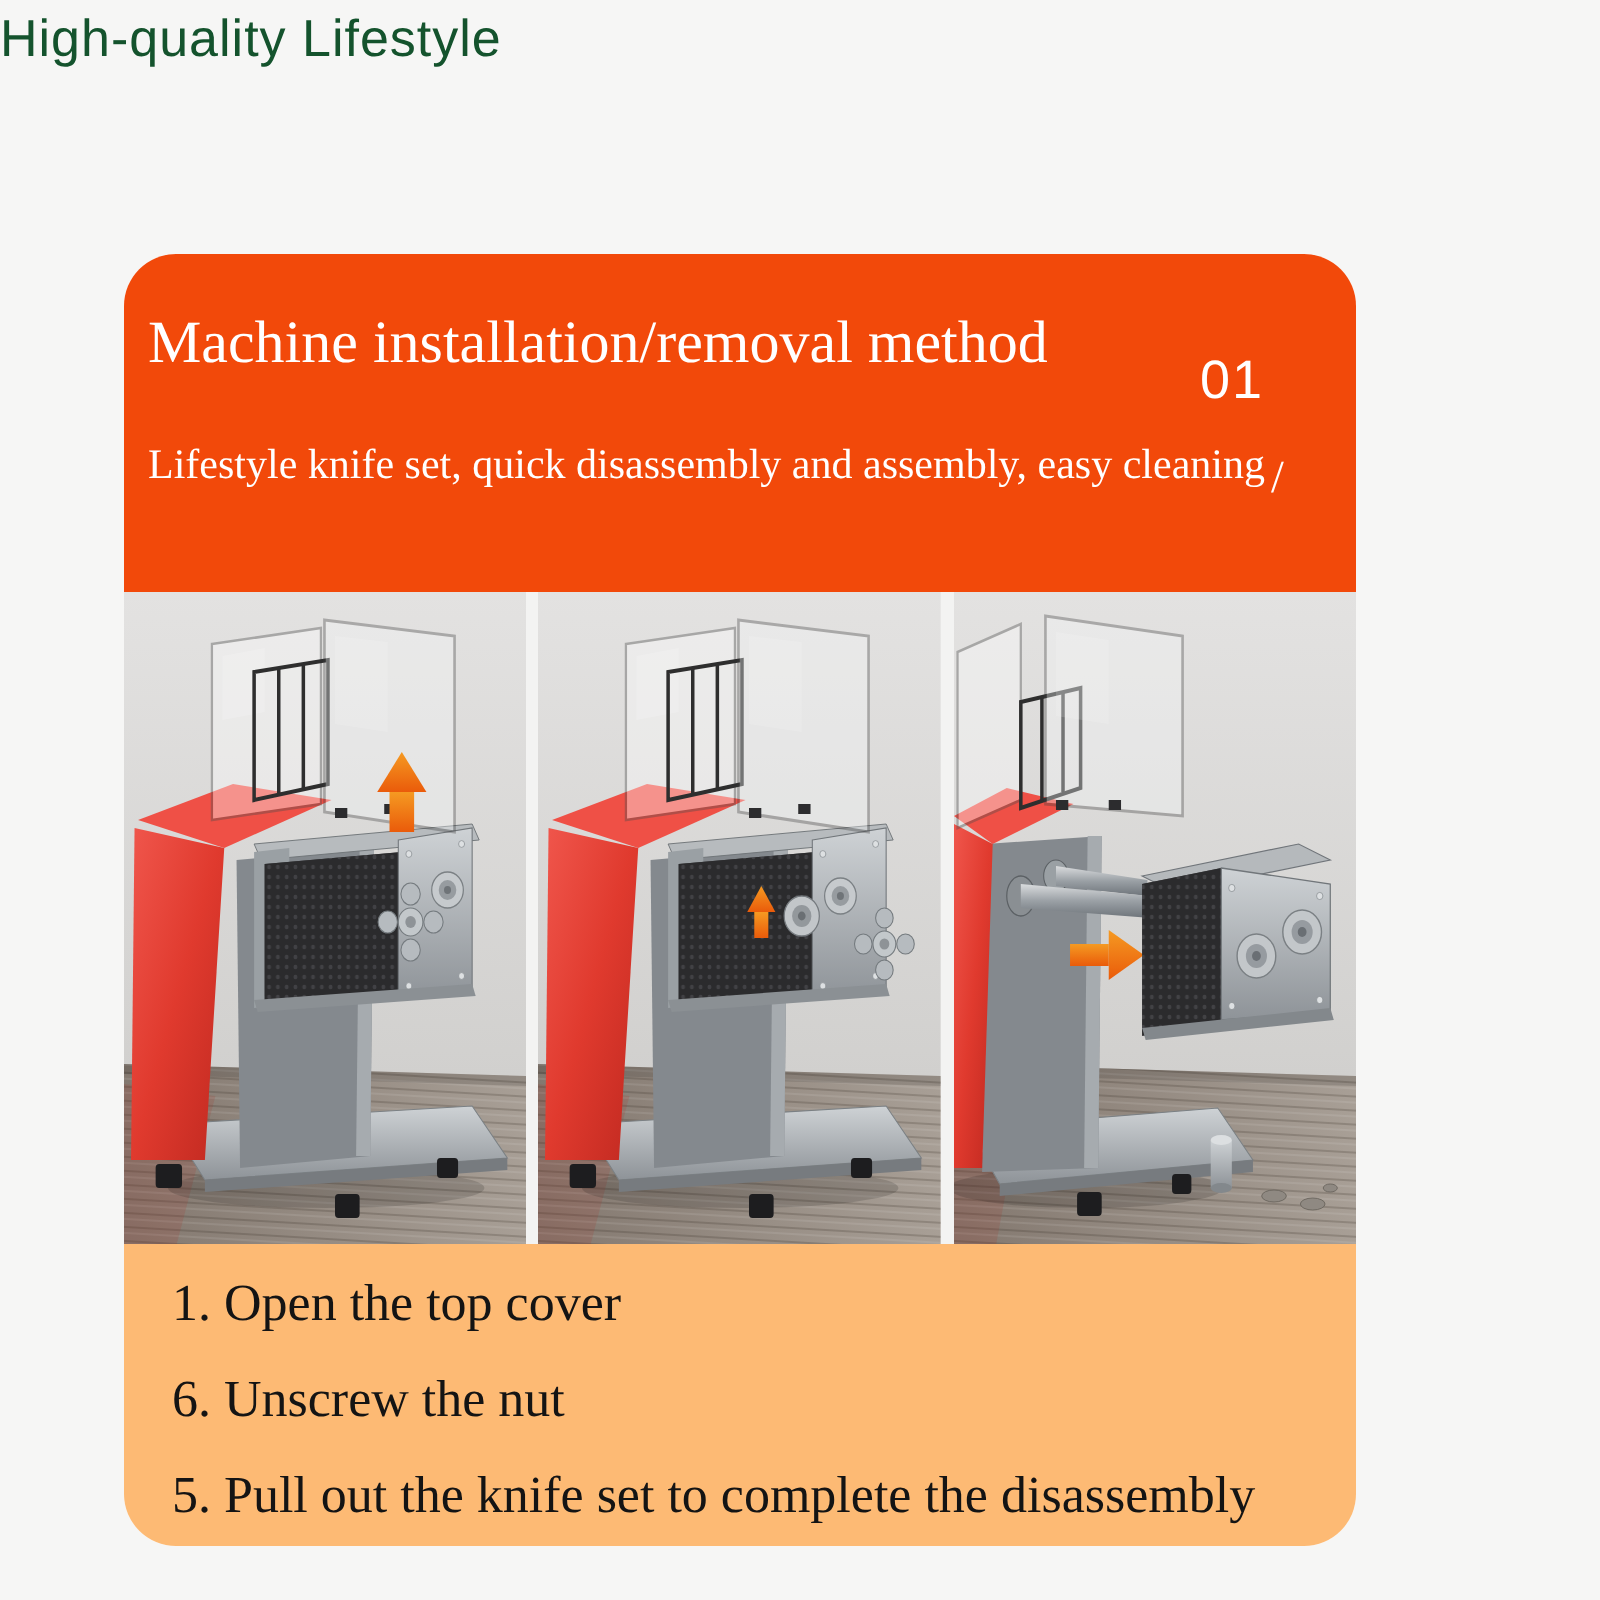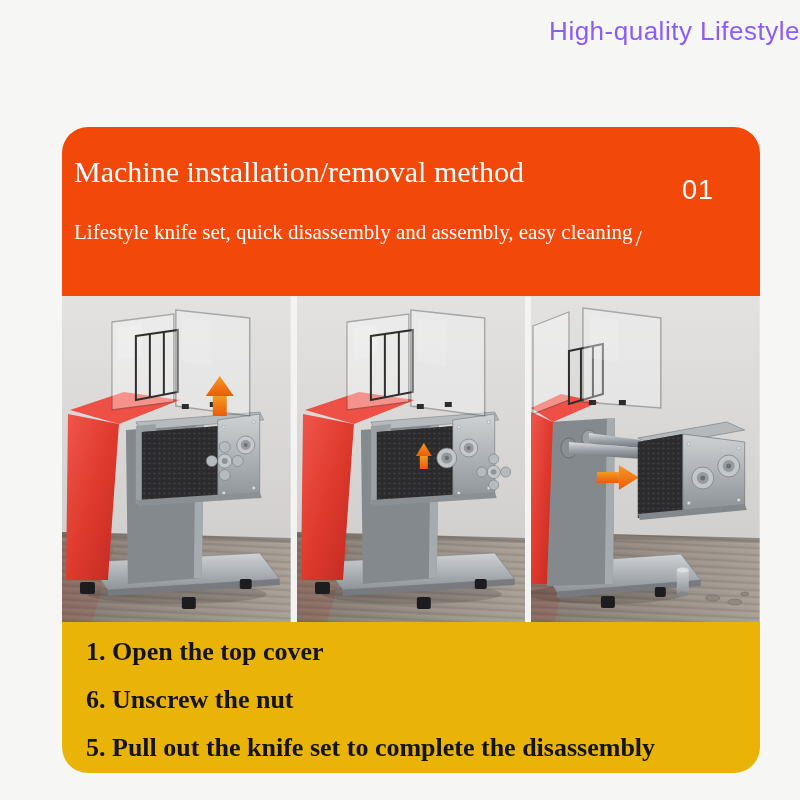--- a/index.html
+++ b/index.html
@@ -5,25 +5,25 @@
   html,body{margin:0;padding:0;}
   body{
     width:800px;height:800px;
     background:#f6f6f5;
     position:relative;
     font-family:"Liberation Sans",sans-serif;
     overflow:hidden;
   }
   .page-header{
     position:absolute;top:0;left:0;right:0;height:42px;
-    text-align:right;padding-top:16px;
-    font-size:26px;color:#8b5cf6;letter-spacing:.5px;
+    text-align:left;padding-top:4px;
+    font-size:26px;color:#14532d;letter-spacing:.5px;
   }
   .card{
-    position:absolute;left:62px;top:127px;width:698px;height:646px;
+    position:absolute;left:62px;top:127px;width:616px;height:646px;
     border-radius:26px;overflow:hidden;background:#ffffff;
     display:flex;flex-direction:column;
   }
   .banner{
     height:169px;background:#f2490a;position:relative;color:#ffffff;flex:0 0 auto;
   }
   .banner-title{
     margin:0;position:absolute;left:12px;top:28px;
     font-family:"Liberation Serif",serif;font-weight:400;font-size:30px;
   }
@@ -36,21 +36,21 @@
     font-family:"Liberation Serif",serif;font-size:21px;white-space:nowrap;
   }
   .slash{display:inline-block;transform:translateY(7px);margin-left:3px;font-size:23px;}
   .photo{
     height:326px;flex:0 0 auto;background:#f3f3f2;
     display:flex;gap:6px;
   }
   .panel{flex:1 1 0;position:relative;min-width:0;}
   .panel svg{display:block;width:100%;height:100%;}
   .steps{
-    flex:1 1 auto;background:#eab308;padding:6px 0 0 24px;font-weight:bold;
+    flex:1 1 auto;background:#fdba74;padding:6px 0 0 24px;
   }
   .step{
     font-family:"Liberation Serif",serif;font-size:26px;color:#141414;
     height:48px;line-height:48px;white-space:nowrap;
   }
 </style>
 </head>
 <body>
 
 <svg width="0" height="0" style="position:absolute" aria-hidden="true">

